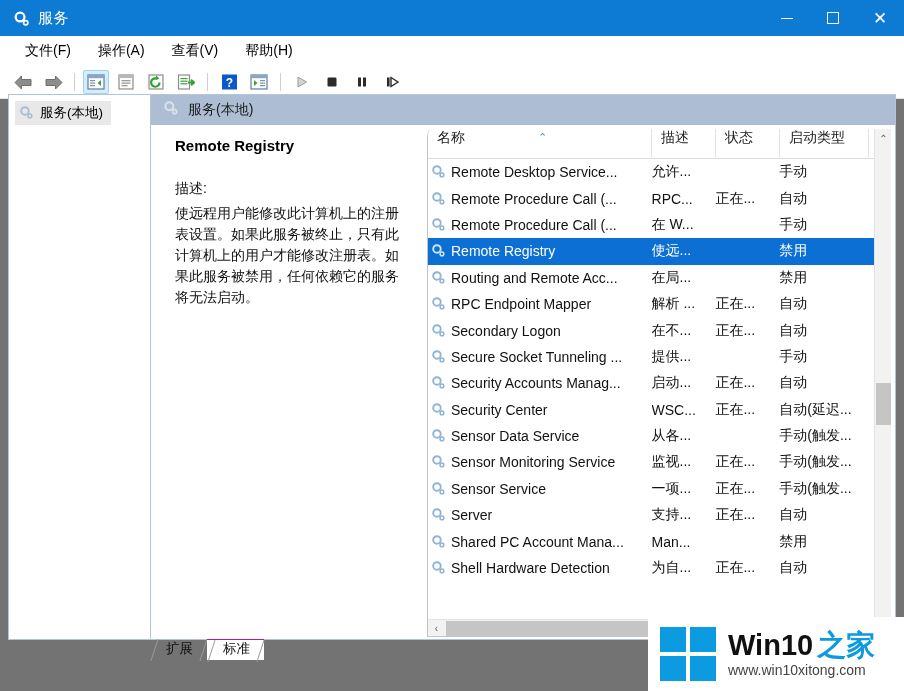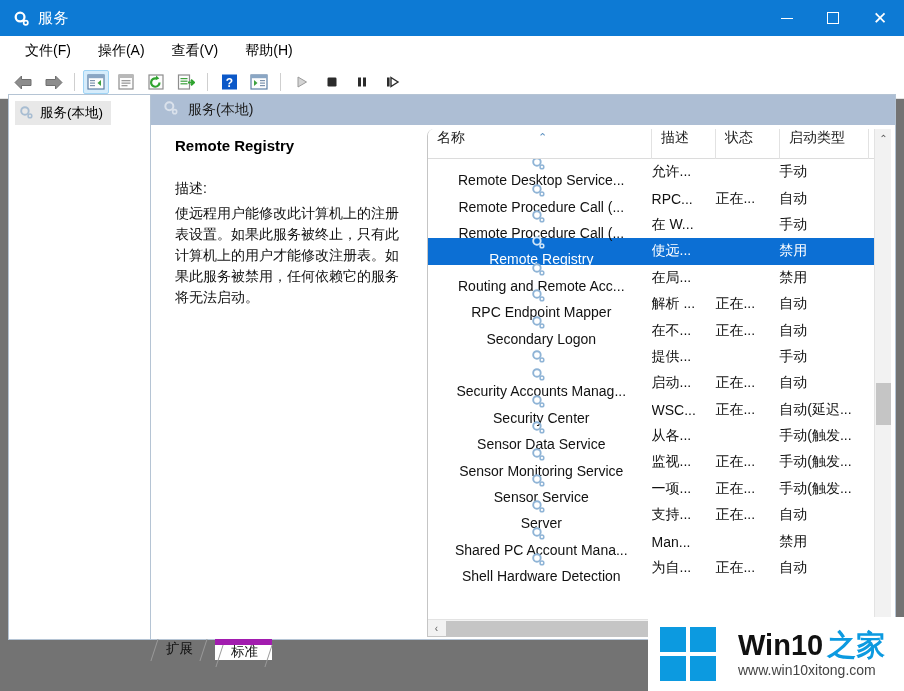--- a/index.html
+++ b/index.html
@@ -205,21 +205,21 @@
     box-sizing: border-box;
     white-space: nowrap;
   }
   .lrow.selected { background: #0c6fd4; color: #ffffff; }
   .lc {
     box-sizing: border-box;
     overflow: hidden;
     white-space: nowrap;
     display: flex; align-items: center;
   }
-  .lc.name   { width: 224px; padding-left: 3px; flex-direction: column; }
+  .lc.name   { width: 224px; padding-left: 3px; }
   .lc.desc   { width: 64px; }
   .lc.state  { width: 64px; }
   .lc.start  { width: 112px; text-align: right; }
   .lc .gicon { margin-right: 4px; flex: none; }
 
   
   .vscroll {
     position: absolute; right: 0; top: 0;
     width: 17px; height: 508px;
     background: #f2f2f2;
@@ -272,33 +272,31 @@
   }
   .tab .slash-l, .tab .slash-r {
     position: absolute; top: 0;
     width: 1px; height: 22px;
     background: #9a9a9a;
   }
   .tab .slash-l { left: 4px; transform: skewX(-18deg); }
   .tab .slash-r { right: 3px; transform: skewX(-18deg); }
   .tab.selected {
     background: #ffffff;
-    border-top: 6px solid #a21caf;
-    margin-left: 8px;
+    border-top: 1px solid #a21caf;
   }
 
   
   .watermark {
     position: absolute; left: 648px; top: 617px;
     width: 256px; height: 74px;
     background: #ffffff;
     display: flex; align-items: center;
     padding-left: 12px;
     box-sizing: border-box;
-    gap: 10px;
   }
   .wm-logo {
     width: 56px; height: 54px;
     display: grid;
     grid-template-columns: 26px 26px;
     grid-template-rows: 25px 25px;
     gap: 4px;
     flex: none;
     margin-right: 12px;
   }
@@ -571,20 +569,21 @@
                 <div class="lc desc">在不...</div>
                 <div class="lc state">正在...</div>
                 <div class="lc start">自动</div>
               </div>
               <div class="lrow">
                 <div class="lc name">
                   <span class="gicon"><svg width="15" height="15" viewBox="0 0 24 24">
                       <circle cx="9.5" cy="9.5" r="6" fill="none" stroke="#8fb4d6" stroke-width="3"></circle>
                       <circle cx="17.5" cy="17.5" r="3" fill="none" stroke="#8fb4d6" stroke-width="2.4"></circle>
                     </svg></span>
+                  <span>Secure Socket Tunneling ...</span>
                 </div>
                 <div class="lc desc">提供...</div>
                 <div class="lc state"></div>
                 <div class="lc start">手动</div>
               </div>
               <div class="lrow">
                 <div class="lc name">
                   <span class="gicon"><svg width="15" height="15" viewBox="0 0 24 24">
                       <circle cx="9.5" cy="9.5" r="6" fill="none" stroke="#8fb4d6" stroke-width="3"></circle>
                       <circle cx="17.5" cy="17.5" r="3" fill="none" stroke="#8fb4d6" stroke-width="2.4"></circle>

